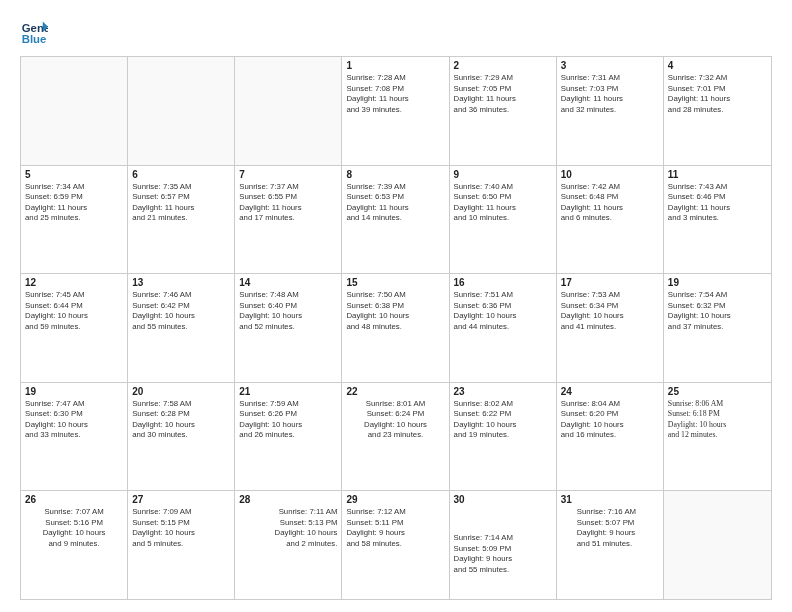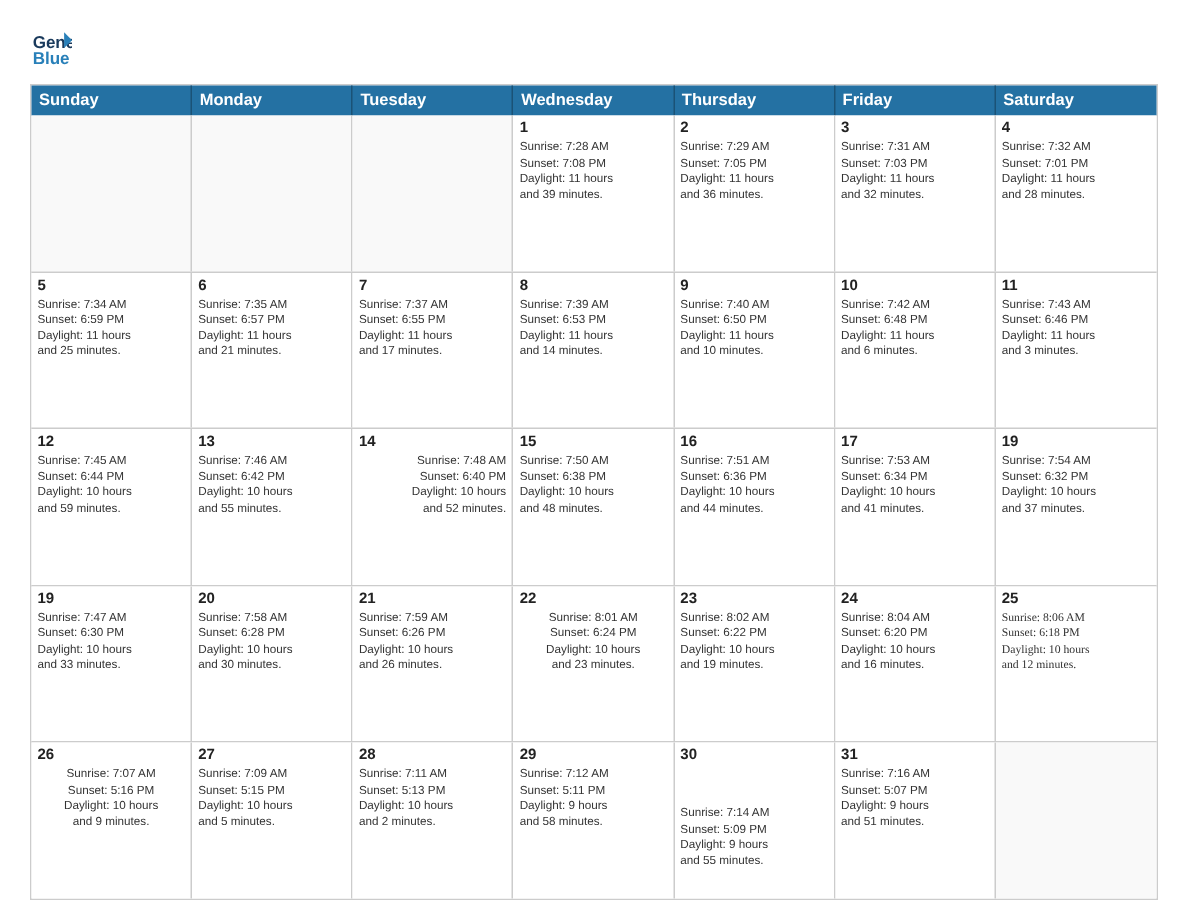--- a/index.html
+++ b/index.html
@@ -112,29 +112,20 @@
         <polygon points="26,4 32,10 26,16" fill="#2980b9"></polygon>
       </svg>
     </div>
     <div class="title-block">
       <div class="month-title"></div>
       <div class="subtitle"></div>
     </div>
   </div>
 
   <div class="calendar">
-    <div class="cal-header">
-    <div class="cal-header-cell">Sunday</div>
-        <div class="cal-header-cell">Monday</div>
-        <div class="cal-header-cell">Tuesday</div>
-        <div class="cal-header-cell">Wednesday</div>
-        <div class="cal-header-cell">Thursday</div>
-        <div class="cal-header-cell">Friday</div>
-        <div class="cal-header-cell">Saturday</div>
-      </div>
     <div class="cal-body">
     <div class="cal-row">
           <div class="cal-cell empty"></div>
           <div class="cal-cell empty"></div>
           <div class="cal-cell empty"></div>
           <div class="cal-cell">
             <span class="day-num">1</span>
             <div class="cell-info" style="white-space: pre-line;">Sunrise: 7:28 AM
 Sunset: 7:08 PM
 Daylight: 11 hours
@@ -223,21 +214,21 @@
           </div>
           <div class="cal-cell">
             <span class="day-num">13</span>
             <div class="cell-info" style="white-space: pre-line;">Sunrise: 7:46 AM
 Sunset: 6:42 PM
 Daylight: 10 hours
 and 55 minutes.</div>
           </div>
           <div class="cal-cell">
             <span class="day-num">14</span>
-            <div class="cell-info" style="white-space: pre-line; text-align: right;">Sunrise: 7:48 AM
+            <div class="cell-info" style="white-space: pre-line;">Sunrise: 7:48 AM
 Sunset: 6:40 PM
 Daylight: 10 hours
 and 52 minutes.</div>
           </div>
           <div class="cal-cell">
             <span class="day-num">15</span>
             <div class="cell-info" style="white-space: pre-line;">Sunrise: 7:50 AM
 Sunset: 6:38 PM
 Daylight: 10 hours
 and 48 minutes.</div>
@@ -325,42 +316,42 @@
           </div>
           <div class="cal-cell">
             <span class="day-num">27</span>
             <div class="cell-info" style="white-space: pre-line;">Sunrise: 7:09 AM
 Sunset: 5:15 PM
 Daylight: 10 hours
 and 5 minutes.</div>
           </div>
           <div class="cal-cell">
             <span class="day-num">28</span>
-            <div class="cell-info" style="white-space: pre-line;">Sunrise: 7:11 AM
+            <div class="cell-info" style="white-space: pre-line; text-align: right;">Sunrise: 7:11 AM
 Sunset: 5:13 PM
 Daylight: 10 hours
 and 2 minutes.</div>
           </div>
           <div class="cal-cell">
             <span class="day-num">29</span>
             <div class="cell-info" style="white-space: pre-line;">Sunrise: 7:12 AM
 Sunset: 5:11 PM
 Daylight: 9 hours
 and 58 minutes.</div>
           </div>
           <div class="cal-cell">
             <span class="day-num">30</span>
             <div class="cell-info" style="white-space: pre-line; margin-top: 28px;">Sunrise: 7:14 AM
 Sunset: 5:09 PM
 Daylight: 9 hours
 and 55 minutes.</div>
           </div>
           <div class="cal-cell">
             <span class="day-num">31</span>
-            <div class="cell-info" style="white-space: pre-line;">Sunrise: 7:16 AM
+            <div class="cell-info" style="white-space: pre-line; margin-left: 16px;">Sunrise: 7:16 AM
 Sunset: 5:07 PM
 Daylight: 9 hours
 and 51 minutes.</div>
           </div>
           <div class="cal-cell empty"></div>
         </div>
       </div>
   </div>
 </div>
 

